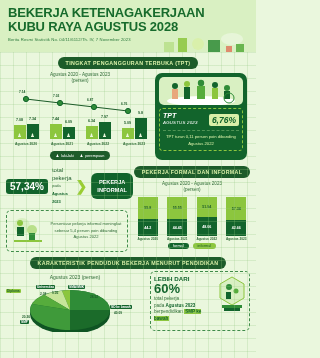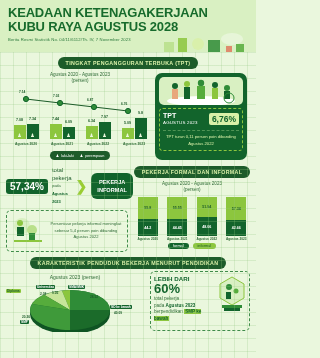--- a/index.html
+++ b/index.html
@@ -57,21 +57,21 @@
   .lineLayer{ position:absolute; inset:0; }
   .legend1{ display:flex; justify-content:center; gap:6px; margin-top:1px;
     background:#1d5c2a; border-radius:8px; padding:2px 6px; width:max-content; margin-left:auto; margin-right:auto;}
   .legend1 b{ color:#fff; font-size:3.8px; font-weight:normal; display:flex; align-items:center; gap:2px;}
   .tptcard{
     width:92px; margin:4px 4px 0 0; background:#12642c; border-radius:7px;
     padding:4px; position:relative;
   }
   .tptpic{ height:28px; background:#d9f0c2; border-radius:5px; margin-bottom:3px; position:relative; overflow:hidden;}
   .tptbox{ border:1px dashed #8cc63e; border-radius:4px; padding:3px; }
-  .tptrow{ display:flex; align-items:center; justify-content:space-between; }
+  .tptrow{ display:flex; align-items:flex-end; justify-content:space-between;font-style:italic; }
   .tptrow .lbl{ color:#fff; line-height:7px;}
   .tptrow .lbl .t1{ font-size:7px; font-weight:bold; display:block;}
   .tptrow .lbl .t2{ font-size:4.4px; display:block; letter-spacing:.2px;}
   .tptval{ background:#d9f0a8; color:#12642c; font-size:8.5px; font-weight:bold; padding:1px 3px; border-radius:2px;}
   .tptnote{ color:#d9f0a8; font-size:4.2px; text-align:center; line-height:6.5px; margin-top:4px; border-top:1px dashed #4f9355; padding-top:3px;}
   
   .sec2{ display:flex; padding:4px 0 0 0; }
   .left2{ width:128px; padding-left:6px;}
   .big57{ display:flex; align-items:center; gap:4px; }
   .pct{ background:#12642c; color:#fff; font-size:10px; font-weight:bold; padding:2px 4px; border-radius:3px;}
@@ -110,21 +110,21 @@
   .pieLbl.lt{ background:#8cc63e; color:#1d5c2a;}
   .pieVal{ position:absolute; font-size:3.2px; font-weight:bold; color:#1d5c2a;}
 </style>
 </head>
 <body>
 
 <div class="grid-bg"></div>
 
 <div class="header">
   <h1>
-    <span>KEADAAN KETENAGAKERJAAN</span><br>
+    <span>BEKERJA KETENAGAKERJAAN</span><br>
     <span>KUBU RAYA AGUSTUS 2028</span>
   </h1>
   <div class="sub">Berita Resmi Statistik No. 04/11/6112/Th. IV, 7 November 2023</div>
   <svg class="header-deco" width="90" height="24" viewBox="0 0 90 24">
     <rect x="2" y="12" width="10" height="10" fill="#b9e08a"></rect>
     <rect x="16" y="8" width="9" height="14" fill="#8cc63e"></rect>
     <circle cx="36" cy="14" r="6" fill="#d9f0a8"></circle>
     <rect x="46" y="10" width="12" height="12" fill="#2f8c37"></rect>
     <ellipse cx="70" cy="9" rx="11" ry="6" fill="#eaf7dd"></ellipse>
     <rect x="64" y="16" width="6" height="6" fill="#e07a5f"></rect>

